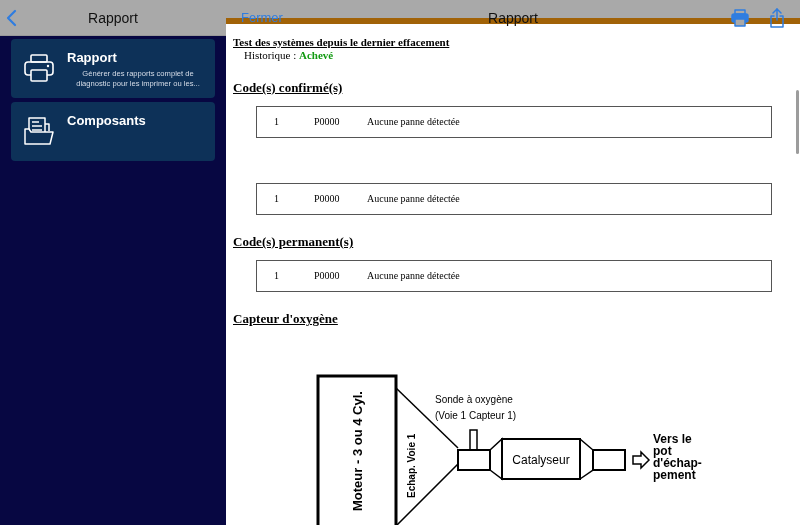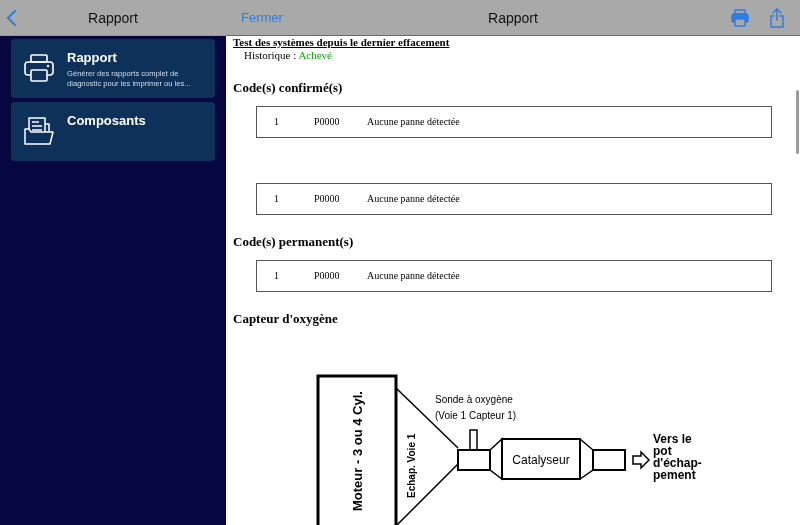--- a/index.html
+++ b/index.html
@@ -7,34 +7,34 @@
     body { position: relative; font-family: "Liberation Sans", sans-serif; }
 
     
     .sidebar { position: absolute; left: 0; top: 0; width: 226px; height: 525px; background: #070742; }
     .sidebar-header { position: absolute; left: 0; top: 0; width: 226px; height: 36px; background: #a9a9a9; border-bottom: 1px solid #999; }
     .back-btn { position: absolute; left: 5px; top: 8px; width: 14px; height: 20px; cursor: pointer; }
     .sidebar-title { position: absolute; left: 0; right: 0; top: 10px; text-align: center; font-size: 14px; color: #111; }
     .menu-item { position: absolute; left: 11px; width: 204px; height: 59px; background: #0d3158; border-radius: 4px; cursor: pointer; }
     .menu-icon { position: absolute; left: 12px; top: 13px; width: 32px; height: 32px; }
     .menu-title { position: absolute; left: 56px; top: 11px; font-size: 13px; font-weight: bold; color: #fff; }
-    .menu-desc { position: absolute; left: 56px; top: 30px; width: 142px; font-size: 7.6px; line-height: 10px; color: #d6dde8; }
+    .menu-desc { position: absolute; left: 56px; top: 30px; width: 142px; font-size: 7.6px; line-height: 10px; color: #d6dde8; text-align: center; }
 
     
     .main { position: absolute; left: 226px; top: 0; width: 574px; height: 525px; background: #fff; }
-    .main-header { position: absolute; left: 0; top: 0; width: 574px; height: 36px; background: #a9a9a9; border-bottom: 1px solid #a16207; }
+    .main-header { position: absolute; left: 0; top: 0; width: 574px; height: 24px; background: #a9a9a9; border-bottom: 6px solid #a16207; }
     .close-btn { position: absolute; left: 15px; top: 10px; font-size: 13px; color: #2f7de0; cursor: pointer; }
     .main-title { position: absolute; left: 0; right: 0; top: 10px; text-align: center; font-size: 14px; color: #111; pointer-events: none; }
     .hdr-icon { position: absolute; top: 8px; width: 20px; height: 20px; cursor: pointer; }
 
     .doc { position: absolute; left: 0; top: 36px; width: 574px; height: 489px; font-family: "Liberation Serif", serif; color: #000; overflow: hidden; }
     .doc-sub { position: absolute; left: 7px; top: 0px; font-size: 11px; font-weight: bold; text-decoration: underline; }
     .doc-line { position: absolute; left: 18px; top: 13px; font-size: 11px; }
-    .doc-line .ok { color: #129a12; font-weight: normal; }
-    .sec-title { position: absolute; left: 7px; font-size: 13px; font-weight: bold; }
+    .doc-line .ok { color: #129a12; font-weight: bold; }
+    .sec-title { position: absolute; left: 7px; font-size: 13px; font-weight: bold; text-decoration: underline; }
     .code-box { position: absolute; left: 30px; width: 516px; height: 32px; border: 1px solid #555; font-size: 10px; }
     .code-box span { position: absolute; top: 9px; }
     .scrollbar { position: absolute; left: 570px; top: 54px; width: 3px; height: 64px; background: #9c9c9c; border-radius: 2px; }
 
     .diagram { position: absolute; left: 80px; top: 330px; width: 430px; height: 160px; }
   </style>
 </head>
 <body>
 
 <div class="sidebar">

